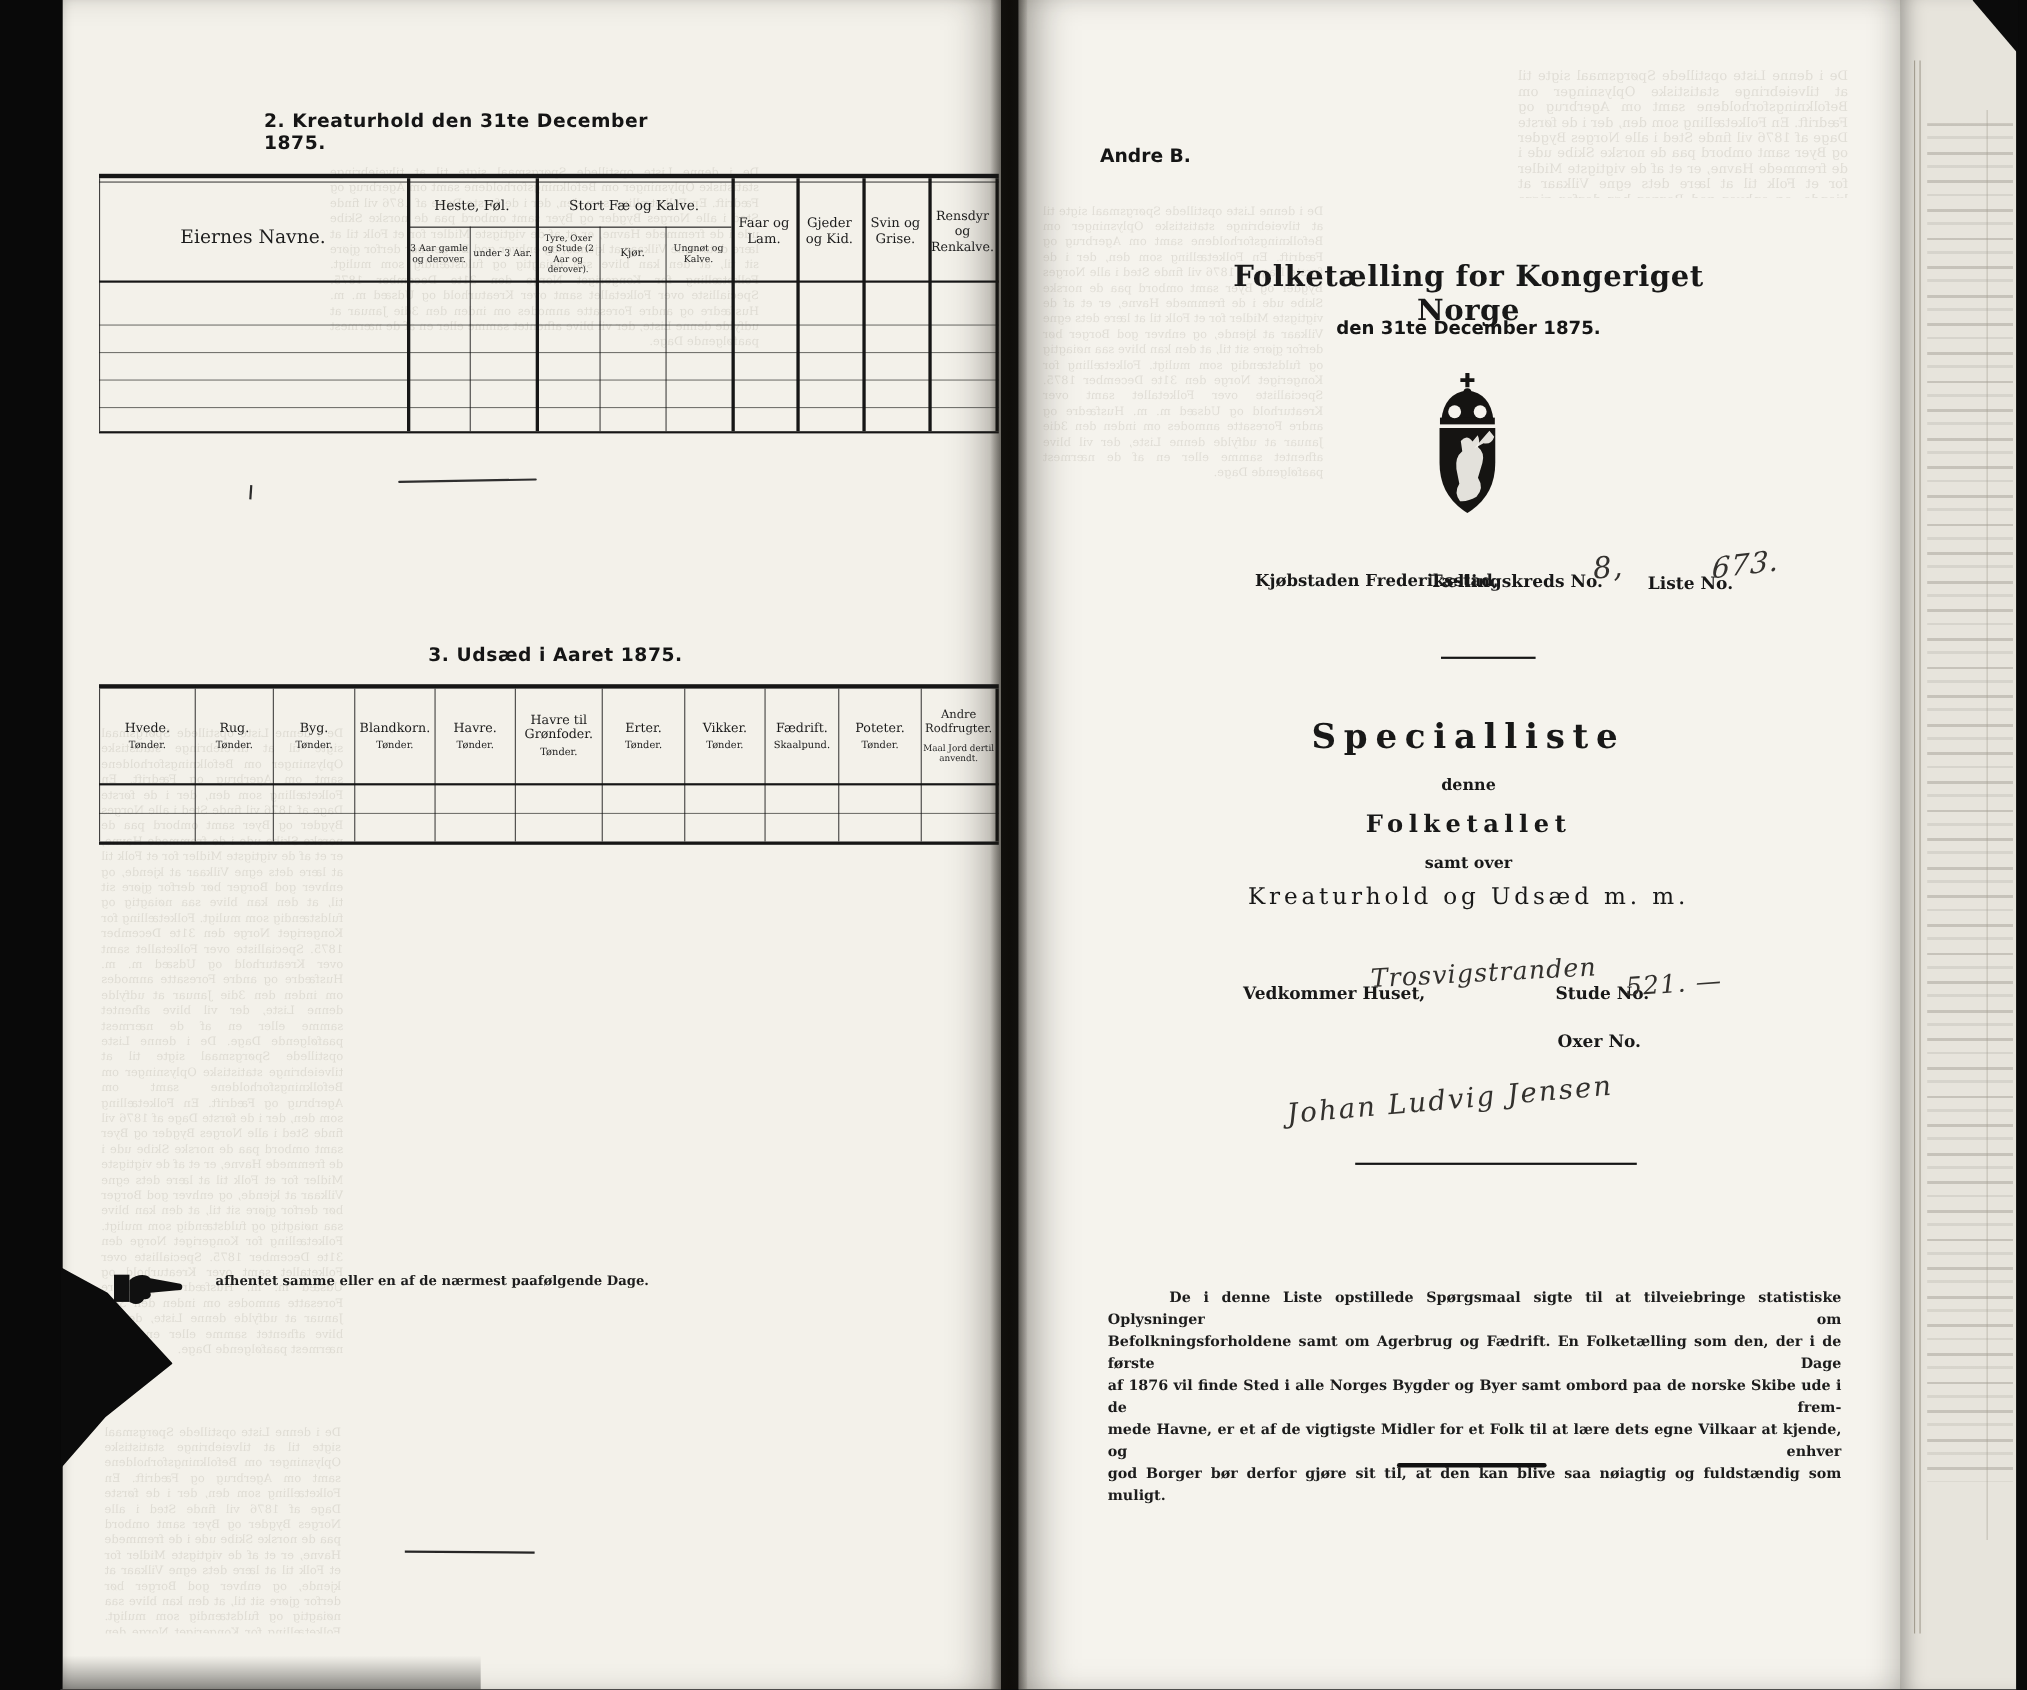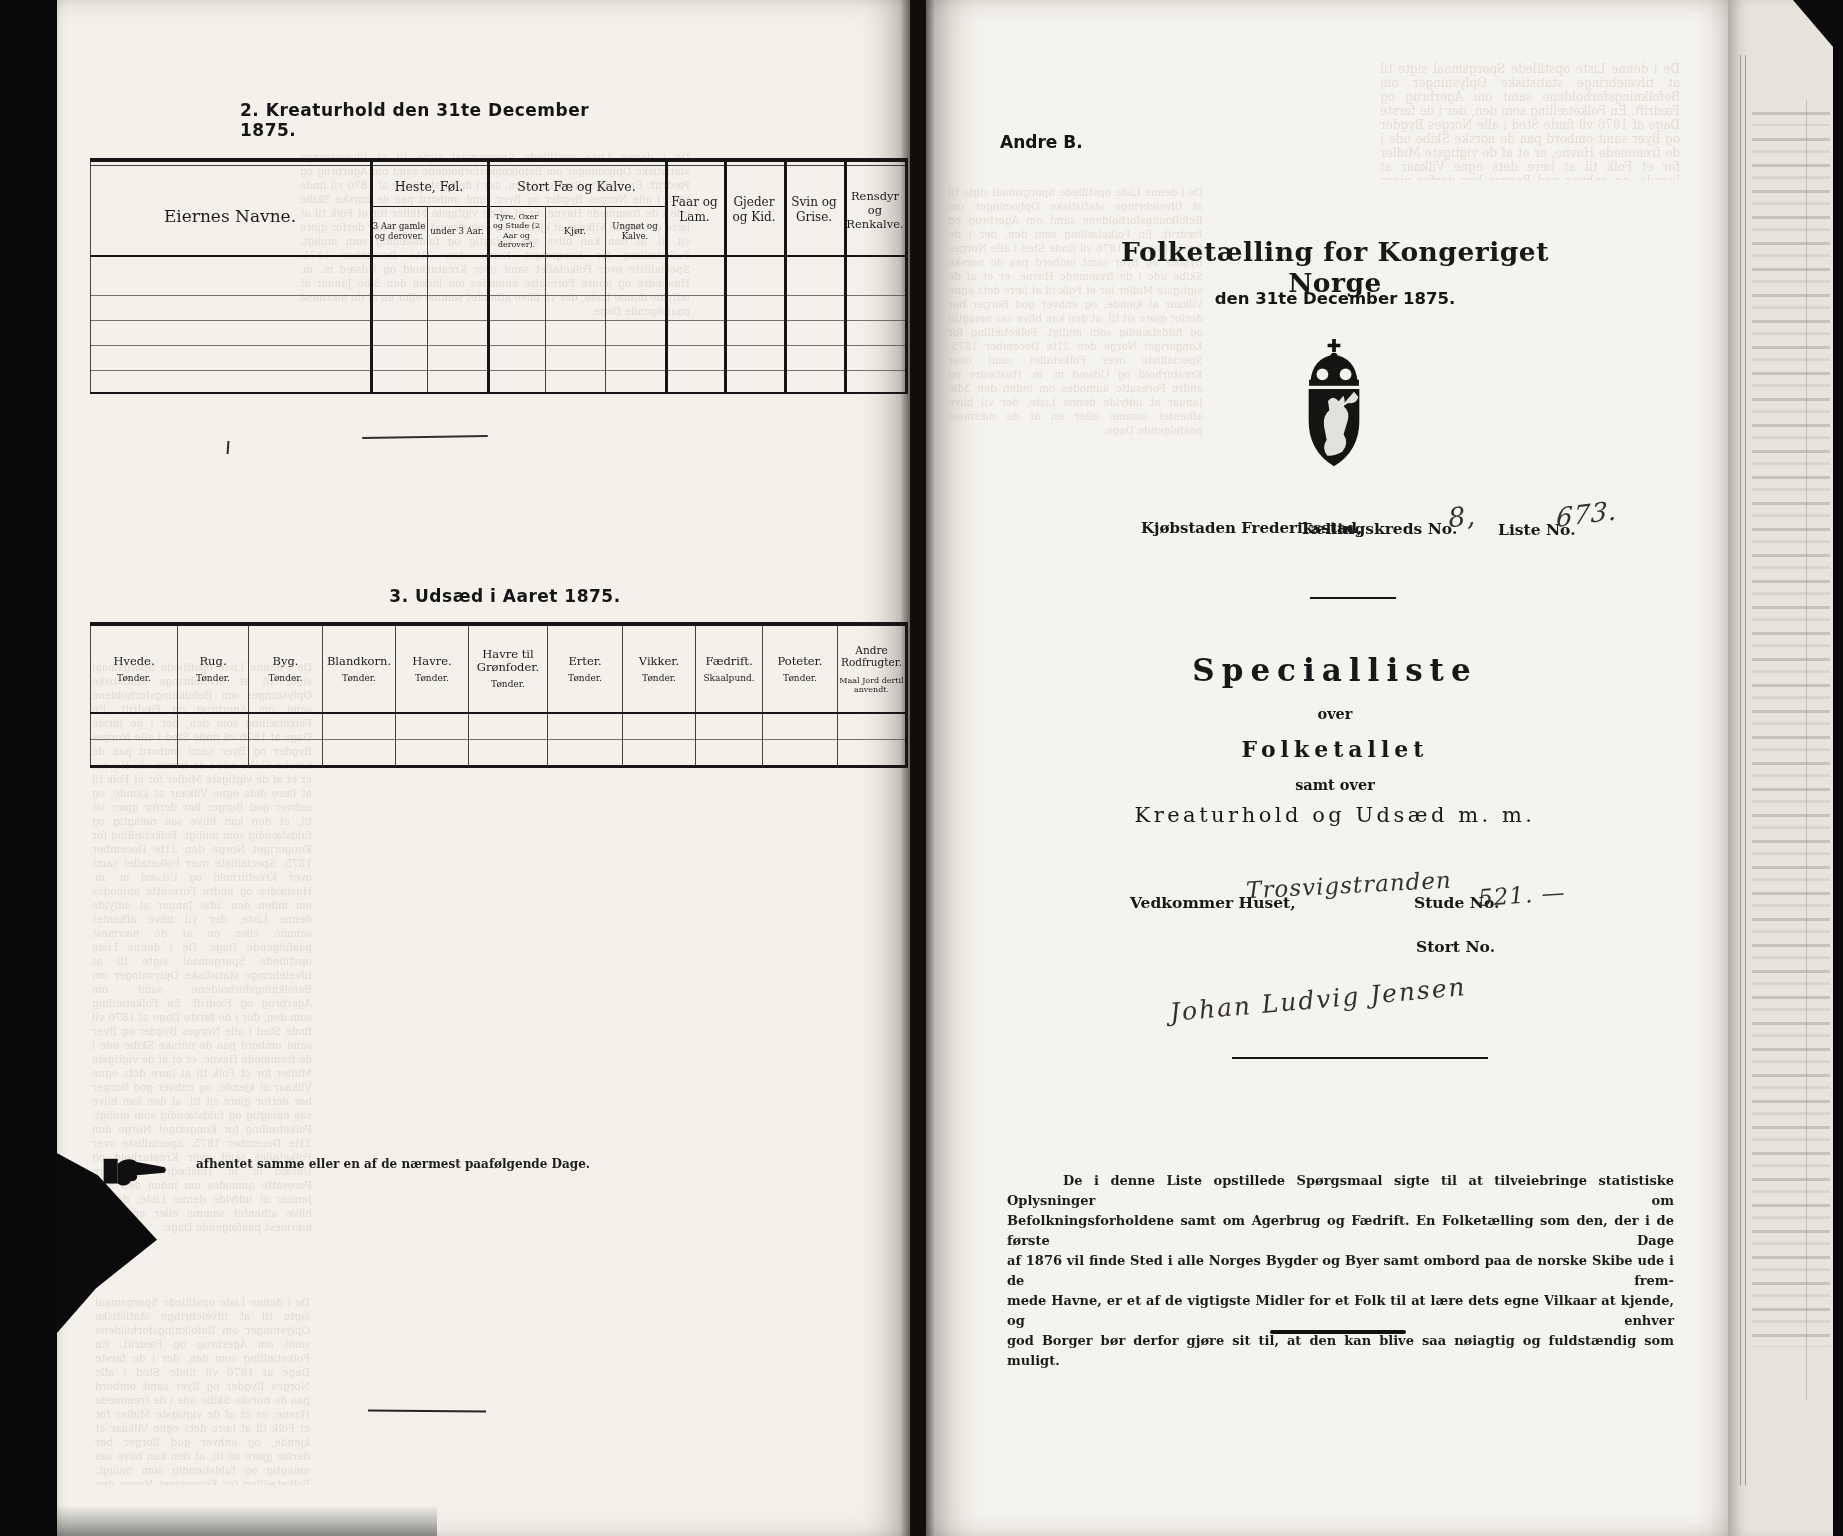--- a/index.html
+++ b/index.html
@@ -214,31 +214,31 @@
 
   <div class="abs z2 serif-b" style="left:1141px;top:519px;font-size:15px;">Kjøbstaden Frederiksstad,</div>
   <div class="abs z2 serif-b" style="left:1300px;top:519px;font-size:15.5px;">Tællingskreds No.</div>
   <div class="abs z2 hand" style="left:1448px;top:501px;font-size:27px;transform:rotate(-5deg);">8,</div>
   <div class="abs z2 serif-b" style="left:1498px;top:520px;font-size:15.5px;">Liste No.</div>
   <div class="abs z2 hand" style="left:1556px;top:499px;font-size:26px;transform:rotate(-7deg) skewX(-10deg);">673.</div>
   <div class="abs z2" style="left:1310px;top:597px;width:86px;height:2px;background:#161616;"></div>
 
   <div class="abs z2" style="left:1130px;top:652px;width:410px;text-align:center;">
     <div class="serif-b" style="font-size:31px;letter-spacing:7px;">Specialliste</div>
-    <div class="serif-b" style="font-size:14.5px;margin-top:17px;">over</div>
+    <div class="serif-b" style="font-size:14.5px;margin-top:17px;">denne</div>
     <div class="serif-b" style="font-size:22px;letter-spacing:5px;margin-top:14px;">Folketallet</div>
     <div class="serif-b" style="font-size:14.5px;margin-top:14px;">samt over</div>
     <div style="font-size:21px;letter-spacing:3.5px;margin-top:10px;color:#181818;">Kreaturhold og Udsæd m. m.</div>
   </div>
 
   <div class="abs z2 serif-b" style="left:1130px;top:893px;font-size:15.5px;">Vedkommer Huset,</div>
   <div class="abs z2 hand" style="left:1246px;top:872px;font-size:23px;transform:rotate(-3deg);">Trosvigstranden</div>
   <div class="abs z2 serif-b" style="left:1414px;top:893px;font-size:15.5px;">Stude No.</div>
   <div class="abs z2 hand" style="left:1478px;top:882px;font-size:23px;transform:rotate(-4deg);">521. —</div>
-  <div class="abs z2 serif-b" style="left:1416px;top:937px;font-size:15.5px;">Stort No.</div>
+  <div class="abs z2 serif-b" style="left:1416px;top:937px;font-size:15.5px;">Oxer No.</div>
 
   <div class="abs z2 hand" style="left:1170px;top:998px;font-size:25px;letter-spacing:2px;transform:rotate(-5deg);transform-origin:left center;">Johan Ludvig Jensen</div>
   <div class="abs z2" style="left:1232px;top:1057px;width:256px;height:2px;background:#141414;"></div>
 
   <div class="abs z2" style="left:1007px;top:1171px;width:667px;font-size:13px;line-height:20px;font-weight:bold;color:#1c1c1c;">
     <div class="pline" style="text-indent:56px;">De i denne Liste opstillede Spørgsmaal sigte til at tilveiebringe statistiske Oplysninger om</div>
     <div class="pline">Befolkningsforholdene samt om Agerbrug og Fædrift.  En Folketælling som den, der i de første Dage</div>
     <div class="pline">af 1876 vil finde Sted i alle Norges Bygder og Byer samt ombord paa de norske Skibe ude i de frem-</div>
     <div class="pline">mede Havne, er et af de vigtigste Midler for et Folk til at lære dets egne Vilkaar at kjende, og enhver</div>
     <div class="pline last">god Borger bør derfor gjøre sit til, at den kan blive saa nøiagtig og fuldstændig som muligt.</div>

